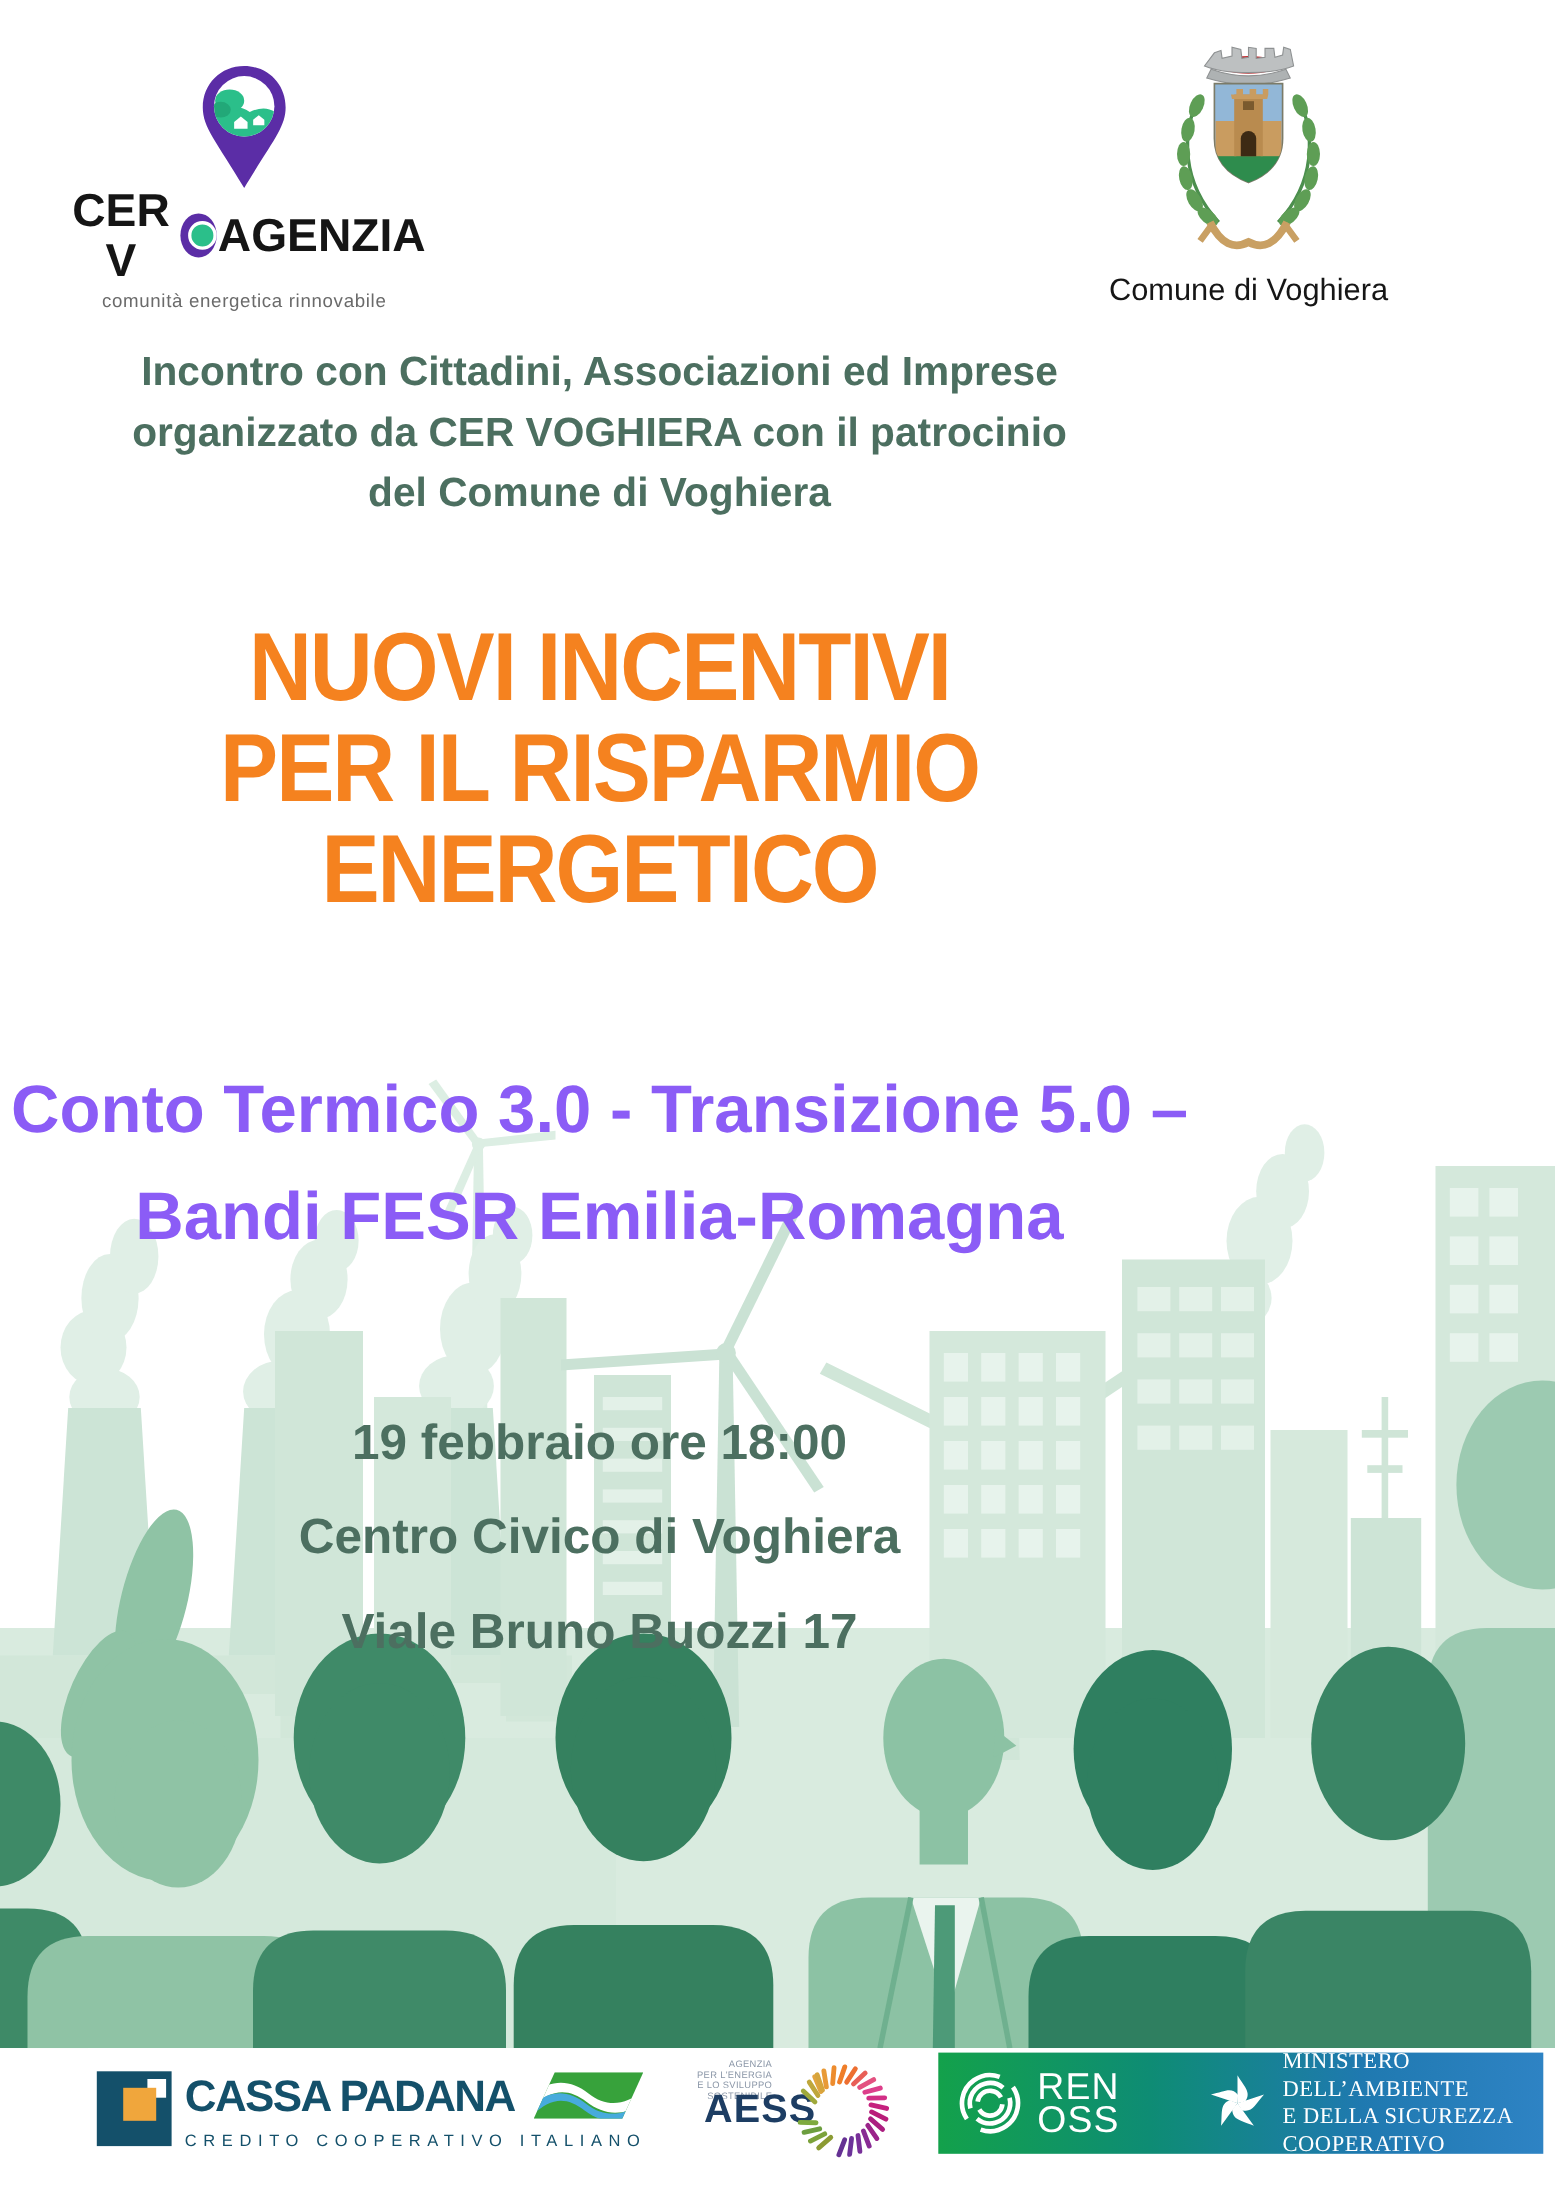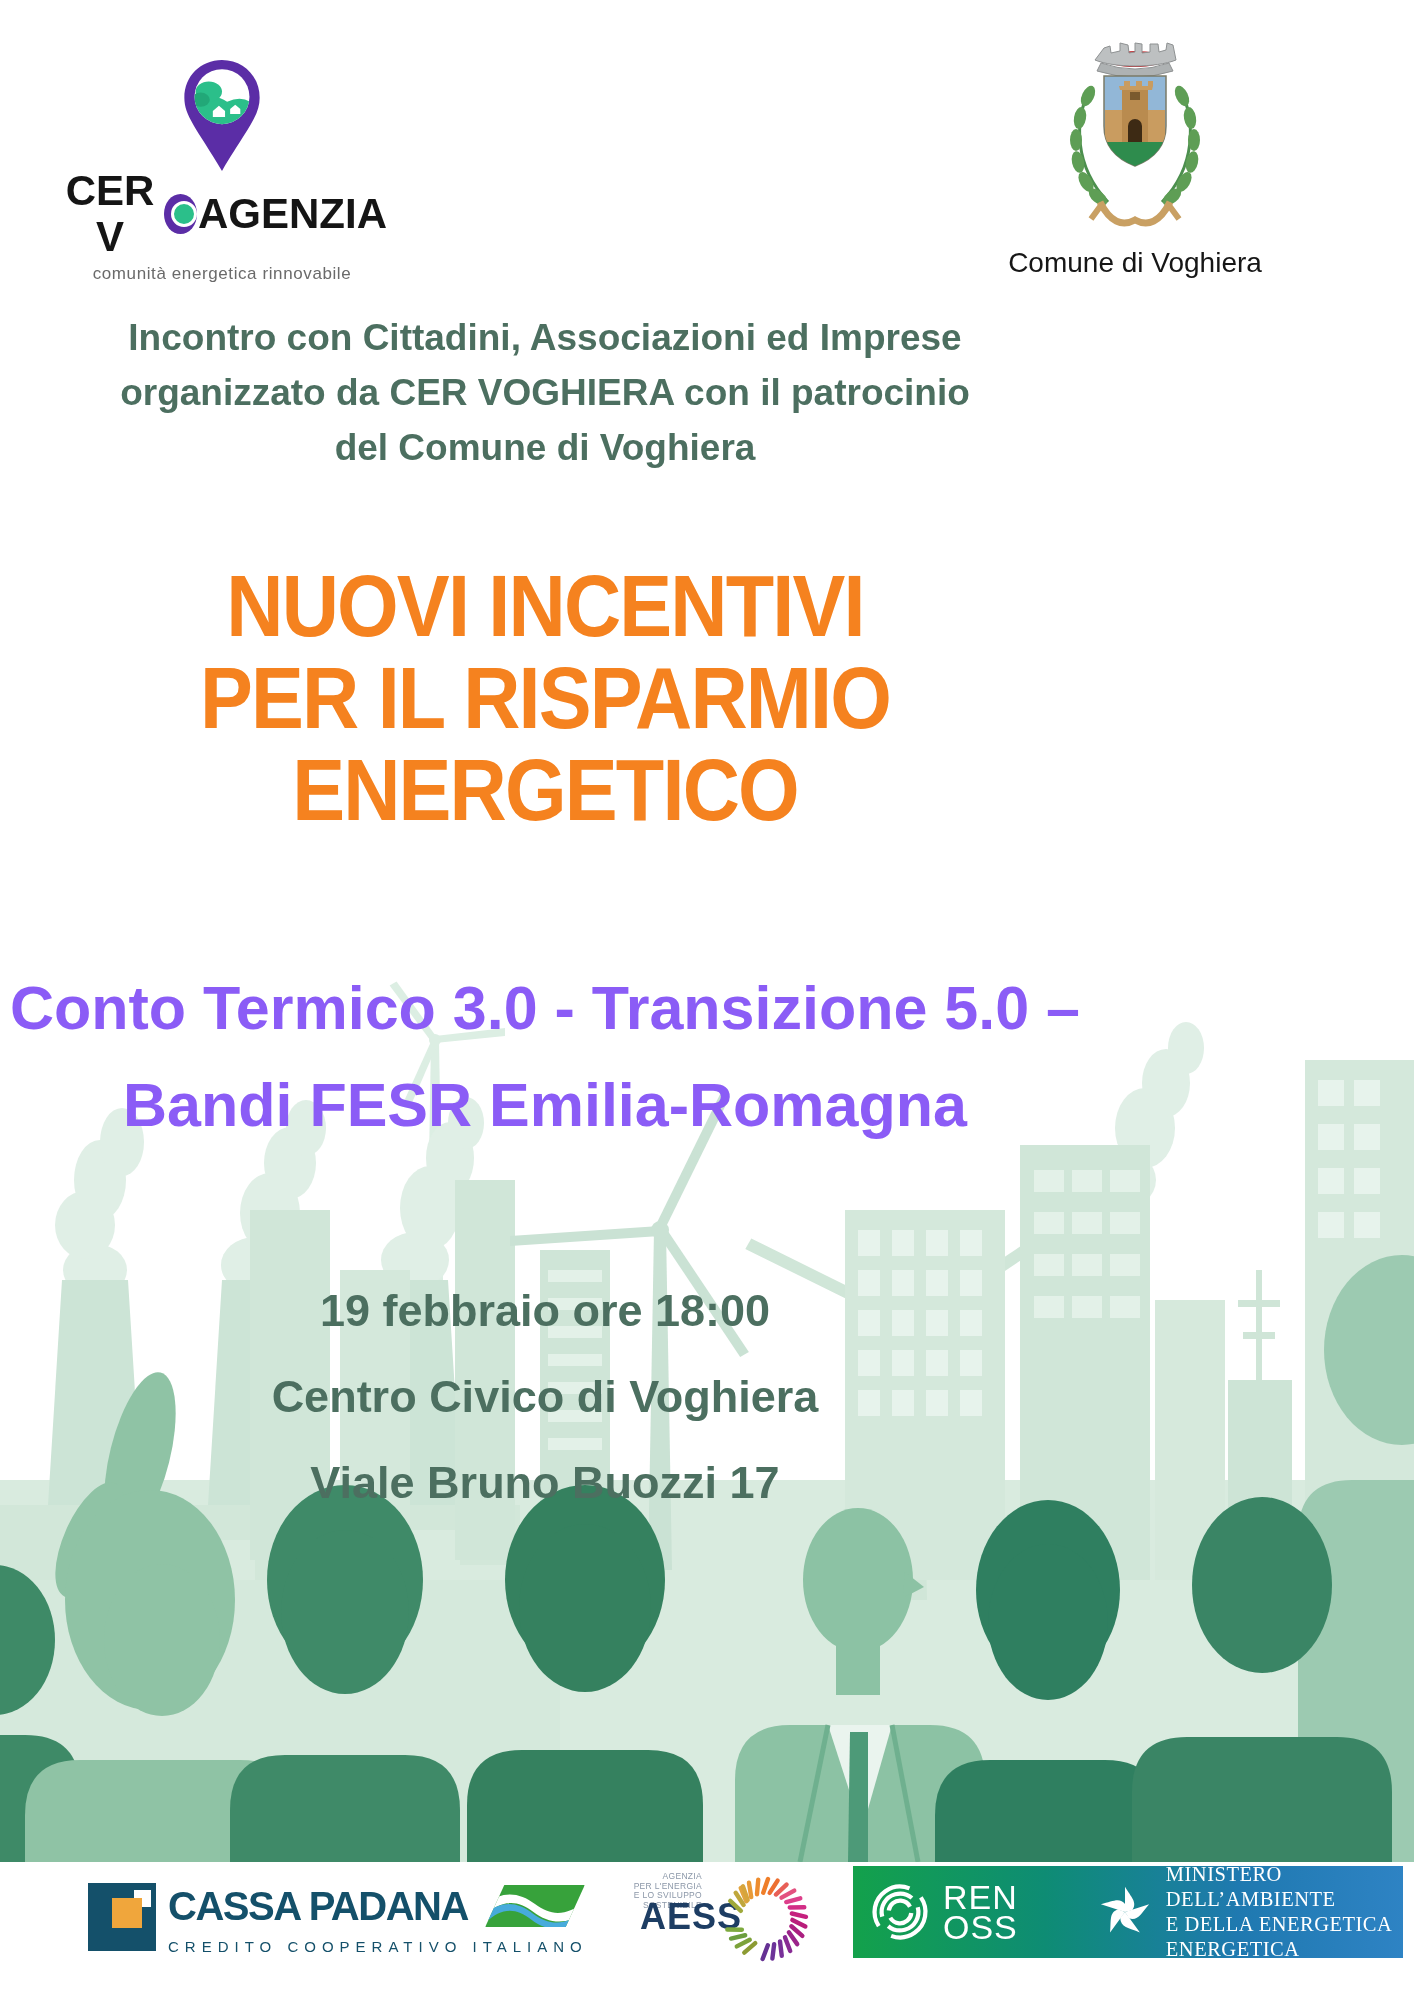--- a/index.html
+++ b/index.html
@@ -32,21 +32,21 @@
   .scene{position:absolute;left:0;top:880px;width:1414px;height:982px;z-index:1;}
 
   
   .footer{position:absolute;left:0;top:1862px;width:1414px;height:138px;background:#ffffff;z-index:5;}
 
   .cassa{position:absolute;left:88px;top:18px;display:flex;}
   .cp-square{width:68px;height:68px;background:#14506A;position:relative;margin-top:3px;}
   .cp-white{position:absolute;left:46px;top:7px;width:17px;height:17px;background:#ffffff;}
   .cp-orange{position:absolute;left:24px;top:15px;width:30px;height:30px;background:#F0A63C;}
   .cp-text{margin-left:12px;}
-  .cp-name-row{display:flex;align-items:flex-end;gap:17px;}
+  .cp-name-row{display:flex;align-items:center;gap:17px;}
   .cp-name{font-size:40px;font-weight:700;color:#14506A;letter-spacing:-1.5px;margin-top:4px;}
   .cp-sub{margin-top:9px;font-size:15px;color:#14506A;letter-spacing:6px;}
 
   .aess{position:absolute;left:622px;top:4px;width:230px;height:130px;}
   .aess-tag{position:absolute;left:0;top:6px;width:80px;text-align:right;font-size:8.5px;
             line-height:9.5px;color:#8B97A8;letter-spacing:0.3px;}
   .aess-name{position:absolute;left:18px;top:30px;font-size:36px;font-weight:700;color:#1D3D63;letter-spacing:1px;}
   .aess-swirl{position:absolute;left:100px;top:9px;}
 
   .renoss{position:absolute;left:853px;top:4px;width:550px;height:92px;display:flex;align-items:center;
@@ -472,18 +472,18 @@
         <g fill="#ffffff">
           <path d="M32 4 C39 16 46 21 40 30 L32 32 Z"></path>
           <path d="M32 4 C39 16 46 21 40 30 L32 32 Z" transform="rotate(72 32 32)"></path>
           <path d="M32 4 C39 16 46 21 40 30 L32 32 Z" transform="rotate(144 32 32)"></path>
           <path d="M32 4 C39 16 46 21 40 30 L32 32 Z" transform="rotate(216 32 32)"></path>
           <path d="M32 4 C39 16 46 21 40 30 L32 32 Z" transform="rotate(288 32 32)"></path>
         </g>
       </svg>
       <div class="min-text">
         <div>MINISTERO DELL’AMBIENTE</div>
-        <div>E DELLA ENERGETICA ENERGETICA</div>
+        <div>E DELLA SICUREZZA COOPERATIVO</div>
       </div>
     </div>
 
   </div>
 </div>
 
 </body></html>

